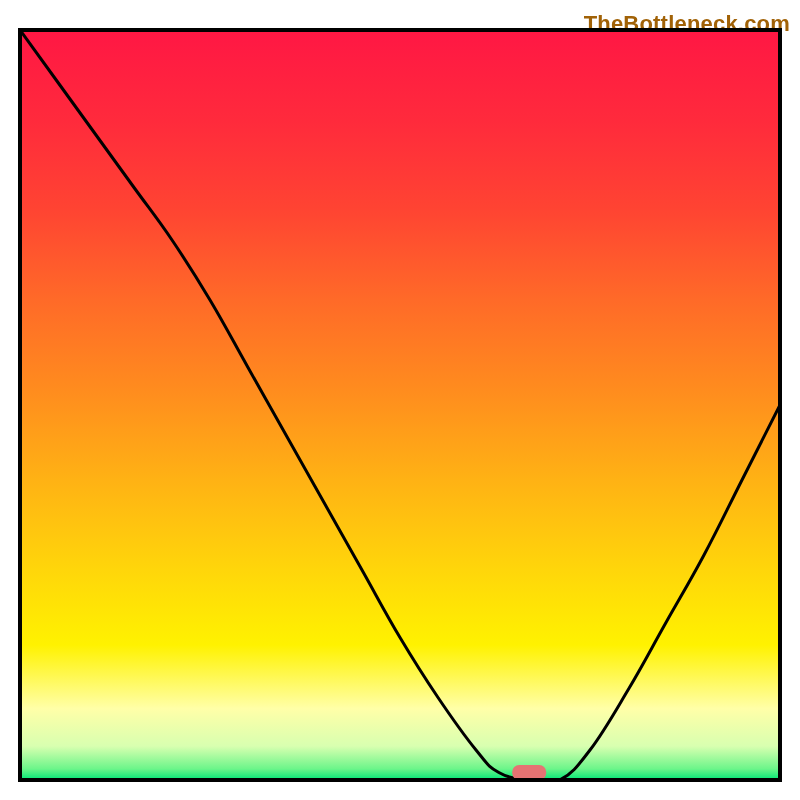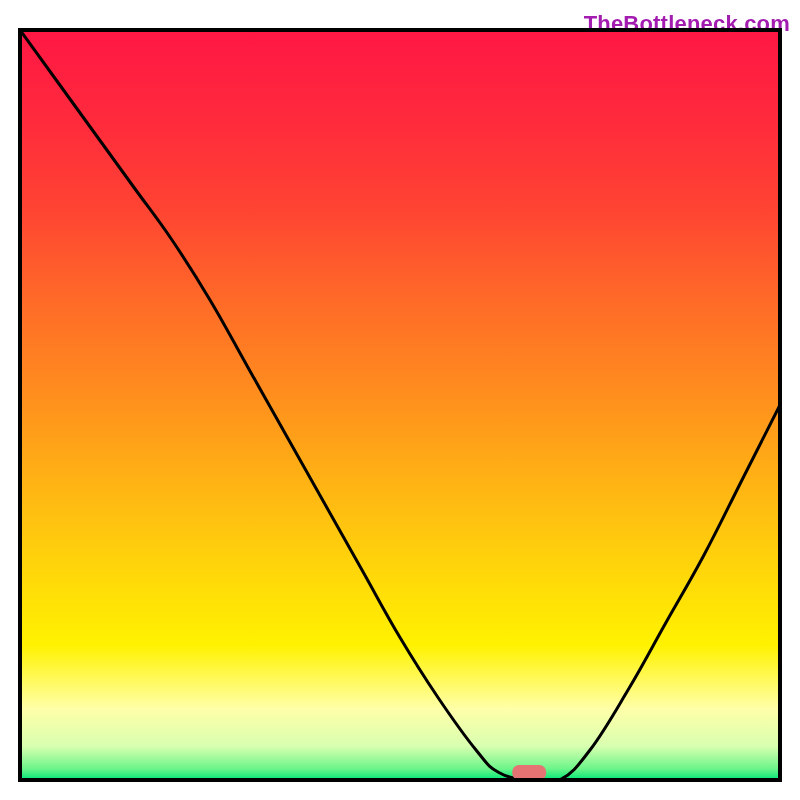--- a/index.html
+++ b/index.html
@@ -15,21 +15,21 @@
     width: 800px;
     height: 800px;
   }
   .watermark {
     position: absolute;
     top: 11px;
     right: 10px;
     font-family: Arial, Helvetica, sans-serif;
     font-size: 22px;
     font-weight: 600;
-    color: #a21caf;
+    color: #a16207;
     letter-spacing: 0.2px;
   }
   svg {
     position: absolute;
     left: 0;
     top: 0;
   }
 </style>
 </head>
 <body>

